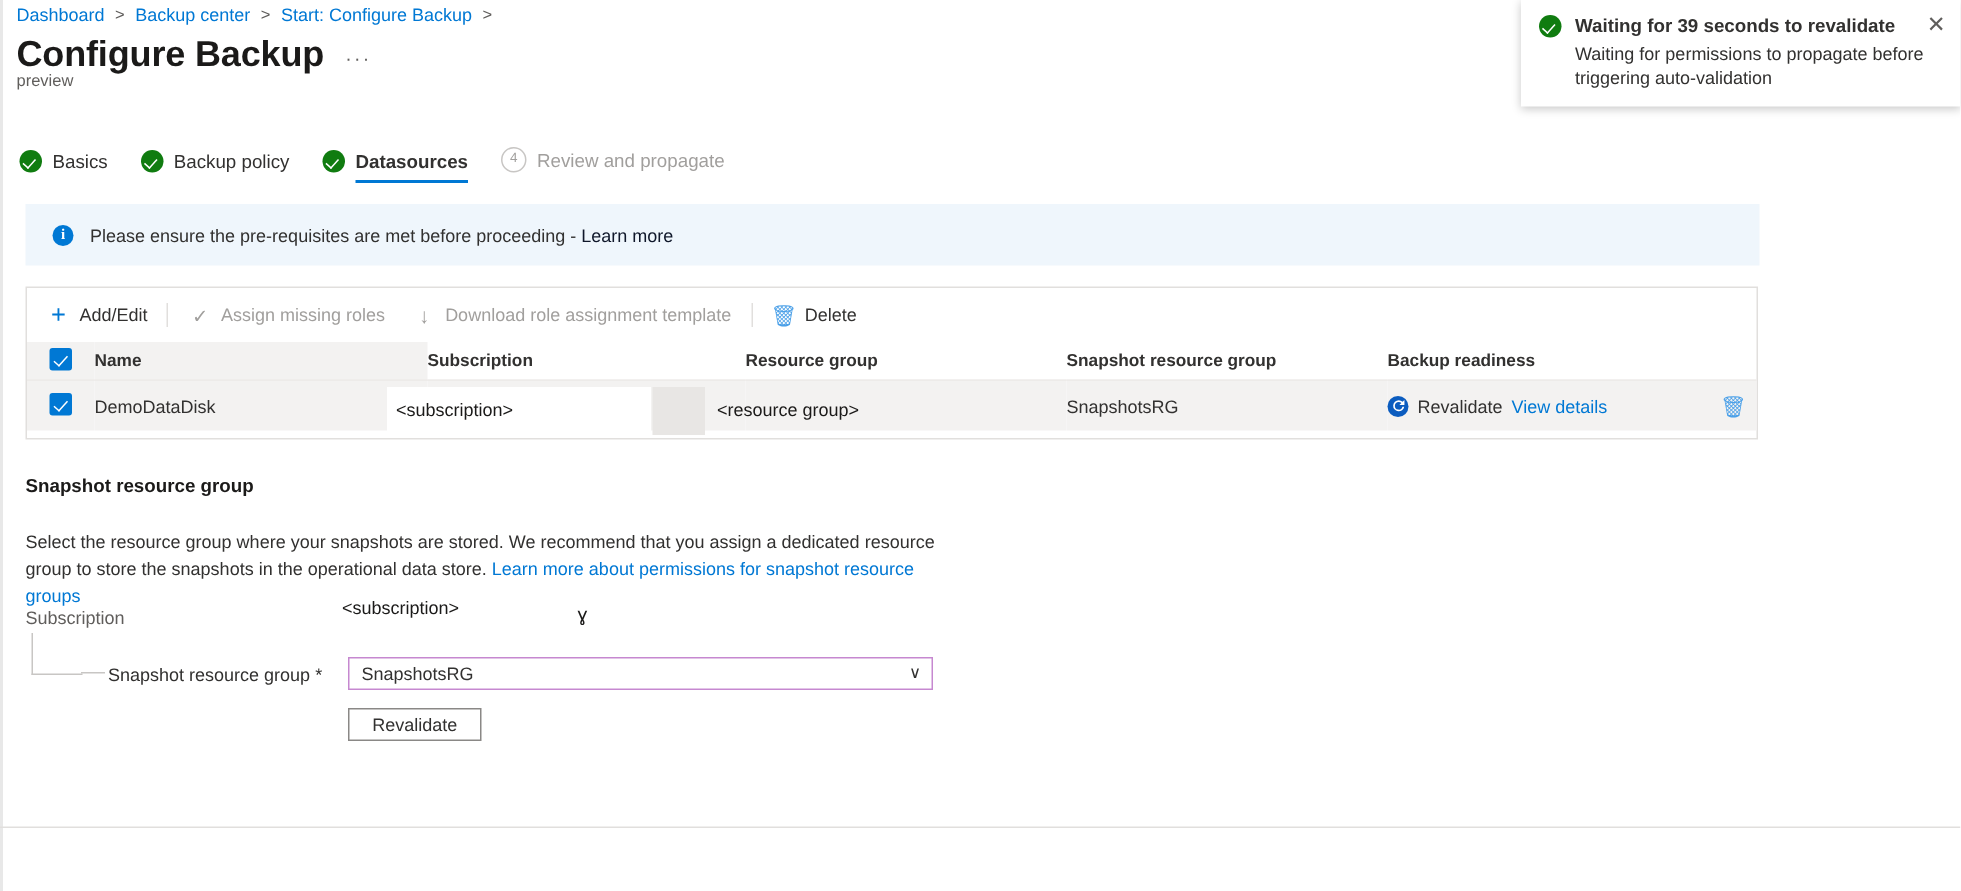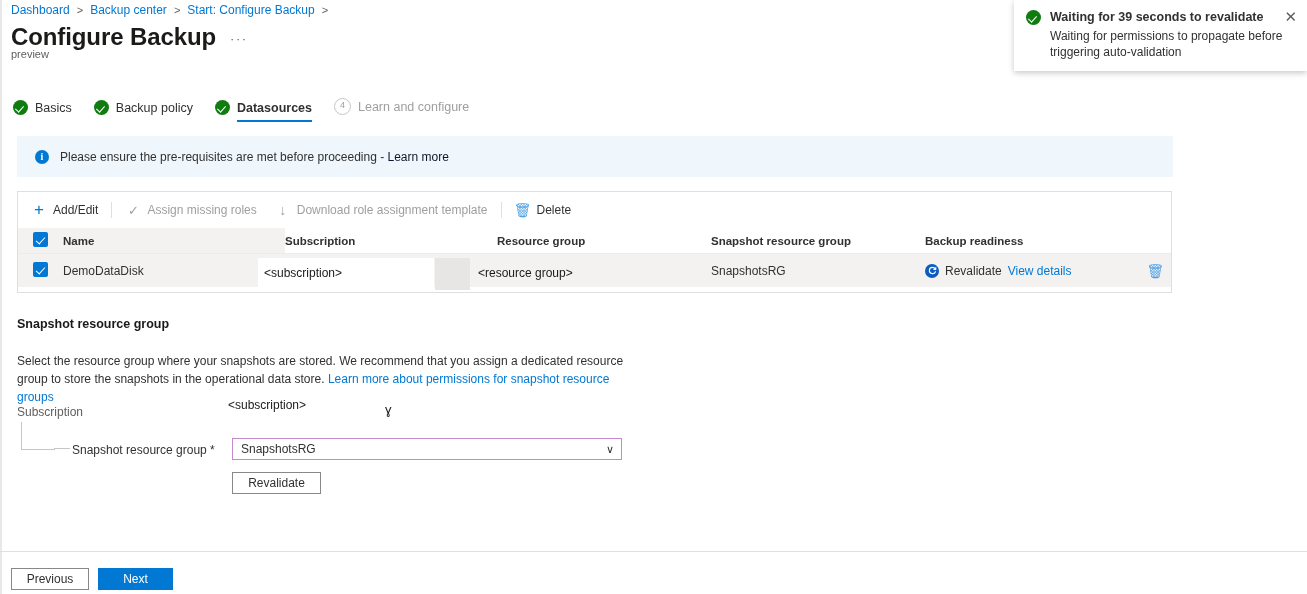--- a/index.html
+++ b/index.html
@@ -189,21 +189,21 @@
     <div class="step">
       <span class="circle done"></span>
       <span class="label">Backup policy</span>
     </div>
     <div class="step active">
       <span class="circle done"></span>
       <span class="label">Datasources</span>
     </div>
     <div class="step disabled">
       <span class="circle num">4</span>
-      <span class="label">Learn and configure</span>
+      <span class="label">Review and propagate</span>
     </div>
   </div>
 
   <div class="info-banner">
     <span class="info-icon">i</span>
     <span class="info-text"><span>Please ensure the pre-requisites are met before proceeding - </span><a class="link">Learn more</a></span>
   </div>
 
   <div class="table-card">
 
@@ -288,24 +288,20 @@
   <div class="frm-label" style="left:55px;top:443px;color:#323130;margin-left:17px;">Snapshot resource group *</div>
 
   <div class="dropdown">
     <span class="val">SnapshotsRG</span>
     <span class="caret">∨</span>
   </div>
 
   <div class="btn-revalidate">Revalidate</div>
 
   <div class="footer-line"></div>
-  <div class="footer">
-    <div class="btn btn-prev">Previous</div>
-    <div class="btn btn-next">Next</div>
-  </div>
 
   <div class="toast">
     <div class="toast-head">
       <span class="toast-check"></span>
       <span class="toast-title">Waiting for 39 seconds to revalidate</span>
       <span class="toast-close">✕</span>
     </div>
     <div class="toast-body">Waiting for permissions to propagate before triggering auto-validation</div>
   </div>
 

